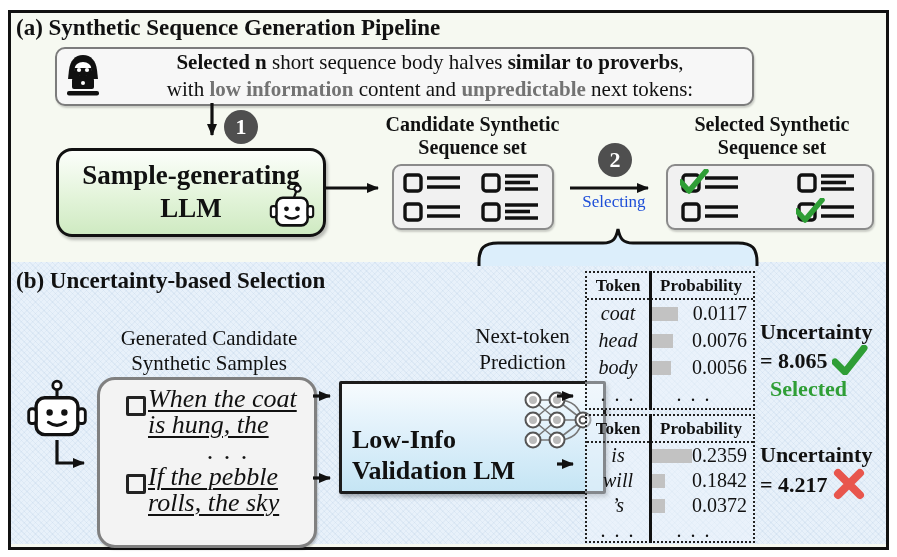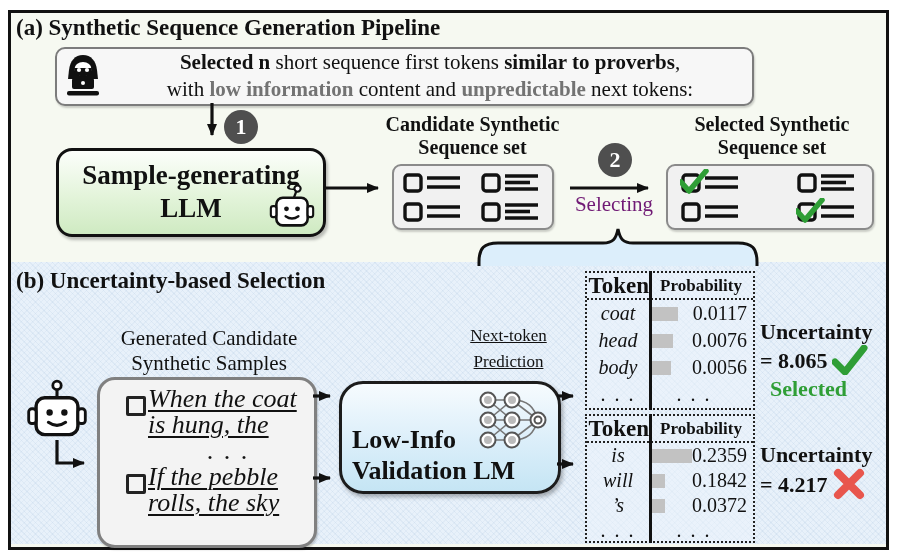--- a/index.html
+++ b/index.html
@@ -25,41 +25,41 @@
            background:linear-gradient(180deg,#fcfefb 0%,#e3f4da 55%,#cfeac2 100%);
            box-shadow:2px 3px 3px rgba(0,0,0,.25);}
   #llm-text{left:0;top:8px;width:100%;text-align:center;font-weight:bold;font-size:27px;line-height:33px;}
   
   .set-label{font-weight:bold;font-size:20px;line-height:23px;text-align:center;}
   .set-box{background:#f1f1f1;border:2px solid #8a8a8a;border-radius:9px;box-shadow:1px 2px 2px rgba(0,0,0,.18);
            display:grid;grid-template-columns:auto auto;justify-content:space-between;align-content:center;
            row-gap:2px;padding:4px 12px;box-sizing:border-box;}
   #candidate-box{left:392px;top:164px;width:162px;height:66px;padding:4px 8px;}
   #selected-box{left:666px;top:164px;width:208px;height:66px;}
-  #selecting-label{left:564px;top:192px;width:100px;text-align:center;font-size:21px;color:#701a75;}
+  #selecting-label{left:564px;top:192px;width:100px;text-align:center;font-size:17px;color:#1d4ed8;}
   
   #samples-label{left:93px;top:326px;width:232px;text-align:center;font-size:21px;line-height:25px;}
   #samples-box{left:97px;top:377px;width:214px;height:165px;background:#f3f3f3;border:3px solid #808080;
                border-radius:18px;box-shadow:1px 2px 2px rgba(0,0,0,.2);}
   .chk{position:absolute;width:14px;height:14px;border:3px solid #222;border-radius:2px;background:#f3f3f3;}
   .sample-text{position:absolute;font-size:26px;font-style:italic;line-height:26px;width:160px;}
   .sample-text .ul{text-decoration:underline;text-decoration-thickness:1.5px;text-underline-offset:3px;}
   .sample-text .more{text-align:center;font-style:normal;letter-spacing:2px;}
   
-  #lm-box{left:339px;top:381px;width:216px;height:107px;border:3px solid #1c1c1c;border-radius:24px;
+  #lm-box{left:339px;top:381px;width:216px;height:107px;border:3px solid #1c1c1c;border-radius:2px;
           background:linear-gradient(180deg,#f6fbfe 0%,#ddeffa 50%,#c5e5f4 100%);
-          box-shadow:2px 3px 4px rgba(0,0,0,.3);}
+          box-shadow:2px 3px 4px rgba(0,0,0,.3);padding-left:45px;}
   #lm-text{left:10px;bottom:5px;font-weight:bold;font-size:26px;line-height:31px;}
-  #next-token-label{left:441px;top:323px;width:135px;text-align:center;font-size:17px;line-height:26px;text-decoration:underline;}
+  #next-token-label{left:455px;top:323px;width:135px;text-align:center;font-size:21px;line-height:26px;}
   
   .ttable{width:170px;border:2px dotted #222;box-sizing:border-box;background:rgba(235,244,251,.5);}
   #table-1{left:585px;top:271px;height:139px;}
   #table-2{left:585px;top:414px;height:129px;}
   .thead{display:flex;height:27px;border-bottom:2px dotted #222;box-sizing:border-box;}
-  .th-tok{width:62px;text-align:right;font-weight:bold;font-size:23px;line-height:25px;}
+  .th-tok{width:62px;text-align:center;font-weight:bold;font-size:17px;line-height:25px;}
   .th-prob{flex:1;text-align:center;font-weight:bold;font-size:17px;line-height:25px;}
   .tdivider{position:absolute;left:62px;top:-2px;bottom:-2px;width:3px;background:#111;}
   .trow{display:flex;align-items:center;height:27px;}
   #table-2 .trow{height:25px;}
   .tok{width:62px;text-align:center;font-style:italic;font-size:20px;}
   .trow.ell .tok{font-style:normal;letter-spacing:2px;}
   .pcell{flex:1;display:flex;align-items:center;min-width:0;}
   .bar{height:14px;background:#c2c2c2;margin-left:3px;flex:none;}
   .tval{flex:1;text-align:right;padding-right:6px;font-size:20px;}
   .trow.ell .tval{text-align:center;padding-right:14px;letter-spacing:2px;}
@@ -92,21 +92,21 @@
     <ellipse cx="23" cy="17" rx="8.5" ry="7" fill="#fff"></ellipse>
     <path d="M14,16 L32,16 L31,22 C28,25 18,25 15,22 Z" fill="#111"></path>
     <circle cx="19" cy="18" r="2.1" fill="#fff"></circle>
       <circle cx="27" cy="18" r="2.1" fill="#fff"></circle>
     <rect x="12" y="26" width="22" height="11" rx="2" fill="#111"></rect>
     <circle cx="23" cy="31" r="2" fill="#fff"></circle>
     <rect x="7" y="39" width="32" height="4.5" rx="2" fill="#111"></rect>
   </svg>
 
   <div class="abs" id="prompt-text">
-    <div><span class="b">Selected n</span><span> short sequence first tokens </span><span class="b">similar to proverbs</span><span>,</span></div>
+    <div><span class="b">Selected n</span><span> short sequence body halves </span><span class="b">similar to proverbs</span><span>,</span></div>
     <div><span>with </span><span class="red">low information</span><span> content and </span><span class="red">unpredictable</span><span> next tokens:</span></div>
   </div>
 
   <div class="abs step-circle" style="left:224px;top:110px;">1</div>
 
   <div class="abs" id="llm-box">
     <div class="abs" id="llm-text">
       <div>Sample-generating</div>
       <div>LLM</div>
     </div>

